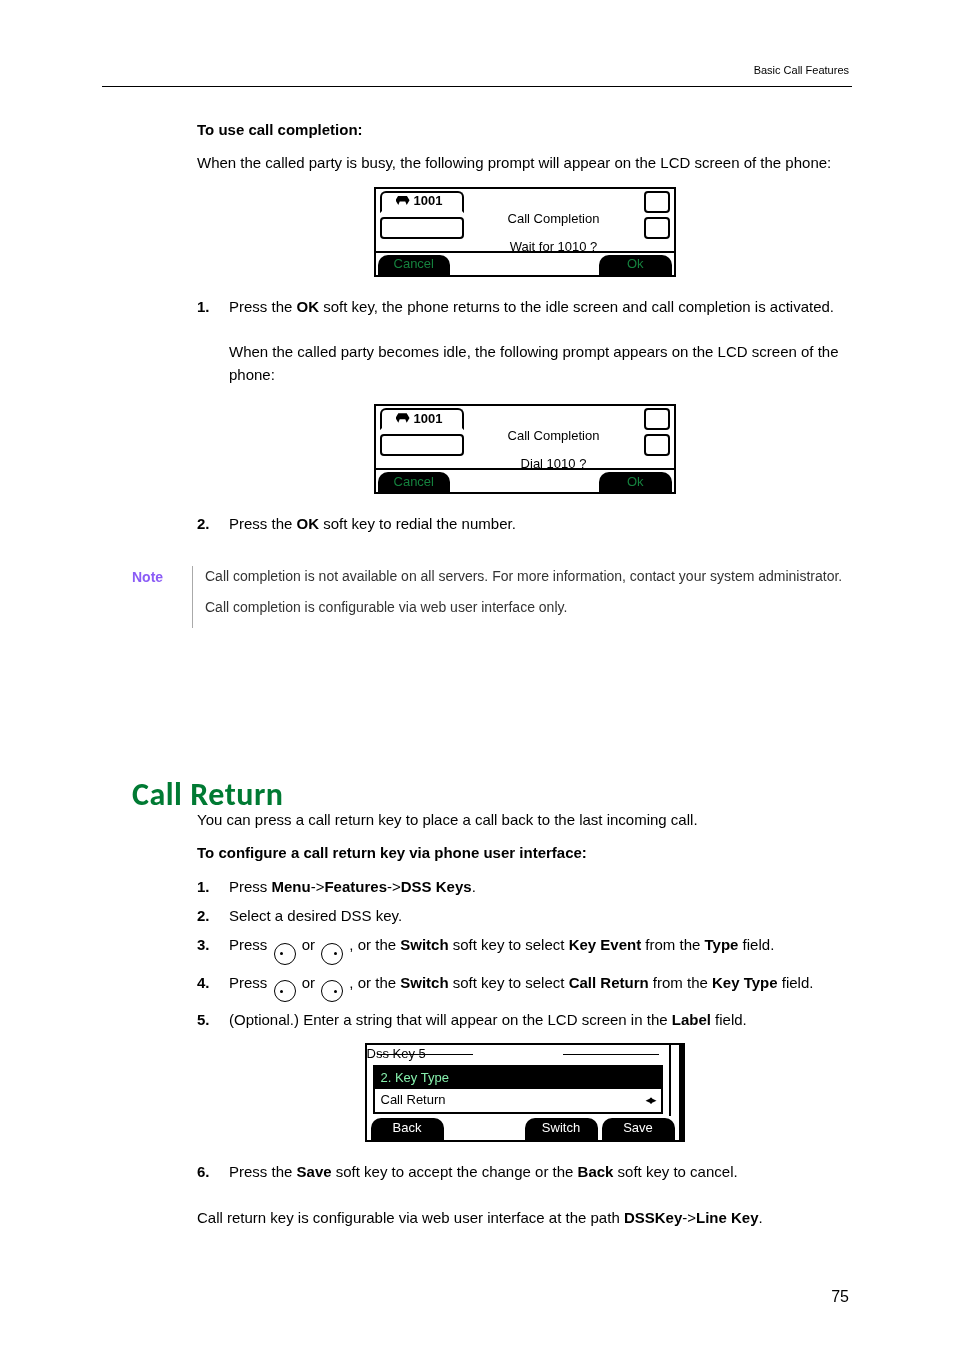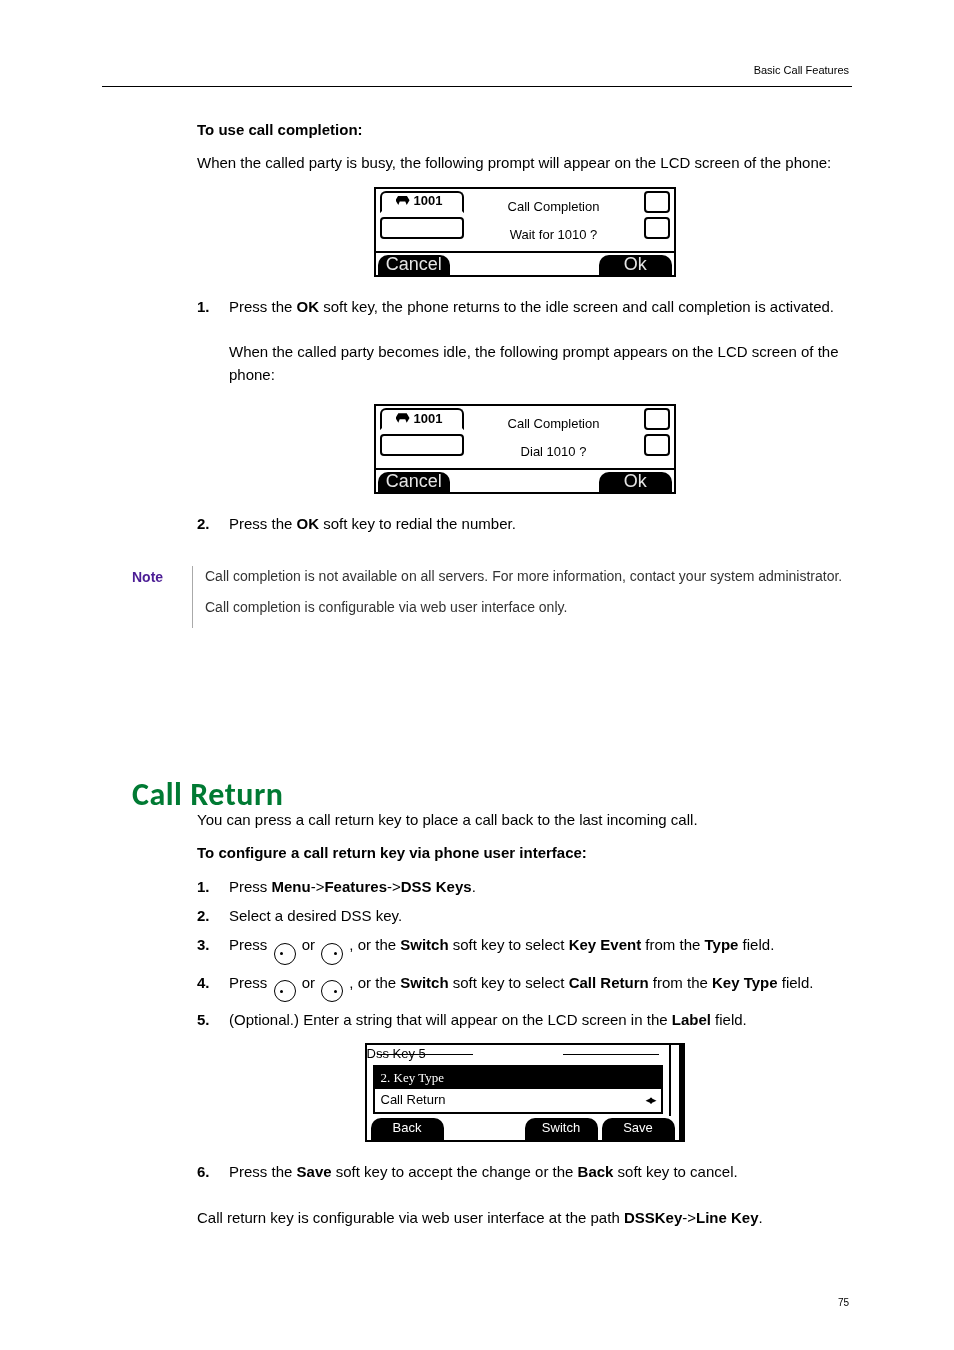--- a/index.html
+++ b/index.html
@@ -50,21 +50,21 @@
   .note-row {
     display: flex;
     align-items: flex-start;
     margin-top: 30px;
     margin-left: -65px;
     width: 720px;
     font-size: 14px;
     color: #333;
   }
   .note-label {
-    color: #4c1d95;
+    color: #8b5cf6;
     font-weight: bold;
     width: 60px;
     flex: 0 0 60px;
     padding-top: 1px;
   }
   .note-sep {
     width: 1px;
     background: #aaa;
     align-self: stretch;
     margin-right: 12px;
@@ -139,35 +139,35 @@
     height: 18px;
     margin-right: 4px;
     margin-left: -2px;
   }
   .lcd-center {
     flex: 1;
     text-align: center;
     display: flex;
     flex-direction: column;
     justify-content: flex-start;
-    padding-top: 8px;
+    padding-top: 20px;
     gap: 8px;
   }
   .lcd-softrow {
     display: flex;
     border-top: 2px solid #000;
     height: 22px;
   }
   .lcd-softkey {
     flex: 1;
     display: flex;
     align-items: center;
     justify-content: center;
-    color: #e5e5e5;
-    font-size: 18px;
+    color: #15803d;
+    font-size: 13px;
   }
   .lcd-softkey.filled {
     background: #000;
     border-radius: 10px 10px 0 0;
     margin: 2px 2px 0 2px;
   }
   .phone-ico {
     width: 14px;
     height: 12px;
     background: #000;
@@ -200,23 +200,22 @@
     border-top: 1.5px solid #000;
   }
   .lcd2-title::before { left: 10px; }
   .lcd2-title::after  { right: 10px; }
   .lcd2-body {
     border: 2px solid #000;
     margin: 2px 6px 2px 6px;
   }
   .lcd2-line1 {
     background: #000;
-    color: #ffffff;
+    color: #86efac;
     padding: 1px 6px;
-    font-family: Liberation Serif, serif;
   }
   .lcd2-line2 {
     display: flex;
     justify-content: space-between;
     align-items: center;
     padding: 1px 6px;
     color: #000;
   }
   .lcd2-soft {
     display: flex;
@@ -258,21 +257,21 @@
   }
   .keycircle .dot {
     width: 3px; height: 3px; background:#000; border-radius:50%;
   }
   .keycircle.left .dot  { transform: translateX(-3px); }
   .keycircle.right .dot { transform: translateX(3px); }
   .page-num {
     position: absolute;
     bottom: 40px;
     right: 105px;
-    font-size: 10px;
+    font-size: 16px;
   }
 </style>
 </head>
 <body>
 
 <div class="page">
   <div class="running-head">Basic Call Features</div>
   <div class="header-line"></div>
 
   <div class="content">

